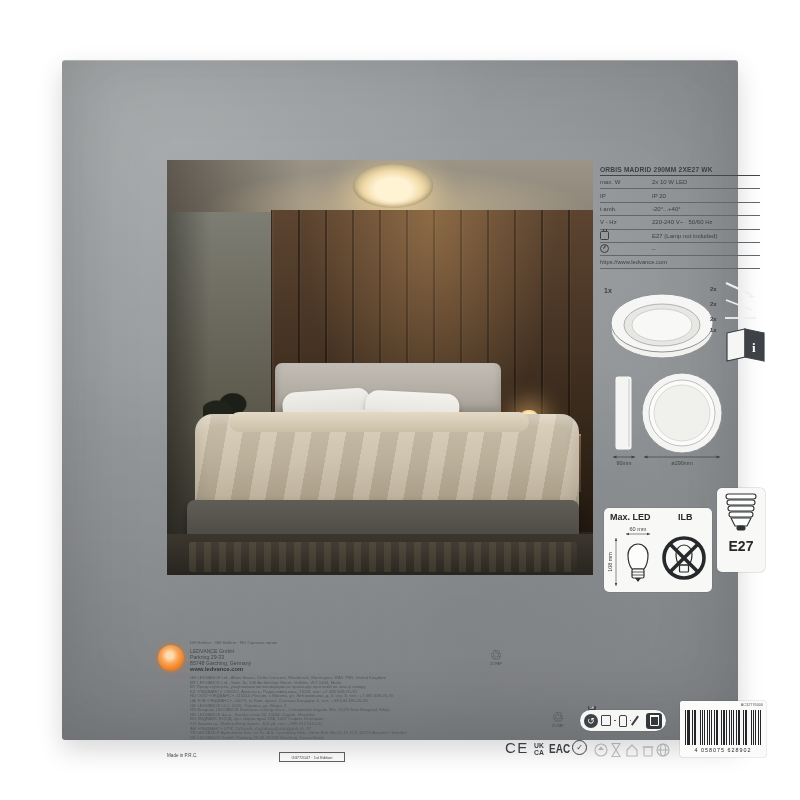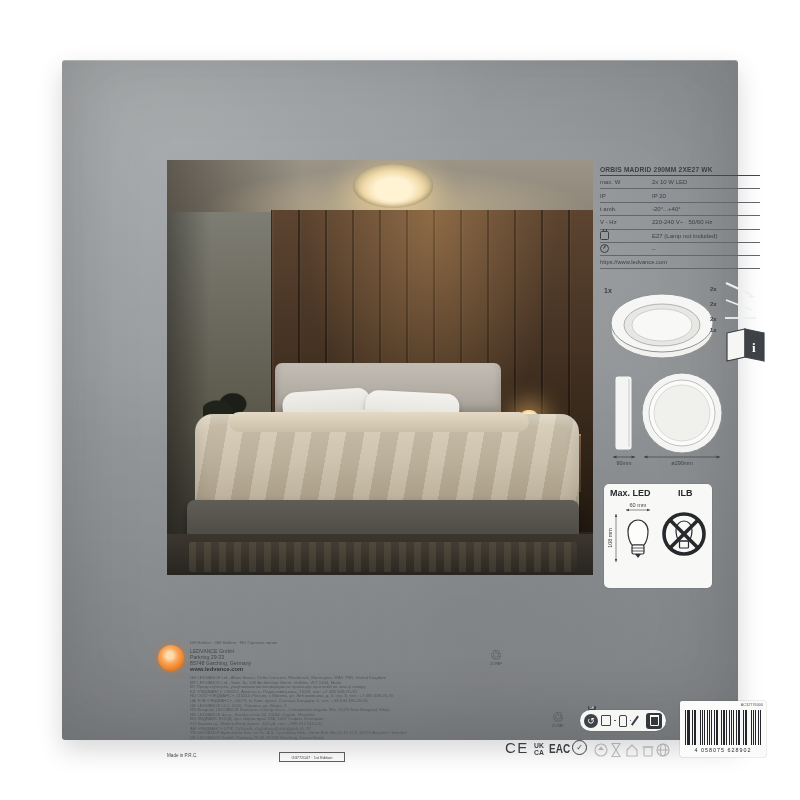--- a/index.html
+++ b/index.html
@@ -189,21 +189,21 @@
       </g>
       <text x="22" y="97" font-size="5.4" fill="#3e4246" text-anchor="middle">90mm</text>
       <g stroke="#3e4246" stroke-width=".7">
         <line x1="42" y1="89" x2="118" y2="89"></line>
         <polygon points="42,89 45.5,87.6 45.5,90.4" fill="#3e4246" stroke="none"></polygon>
         <polygon points="118,89 114.5,87.6 114.5,90.4" fill="#3e4246" stroke="none"></polygon>
       </g>
       <text x="80" y="97" font-size="5.4" fill="#3e4246" text-anchor="middle">ø290mm</text>
     </svg>
 
-    <div class="wbox" style="left:542px;top:424px;width:108px;height:104px;">
+    <div class="wbox" style="left:542px;top:448px;width:108px;height:84px;">
       <div class="abs" style="left:6px;top:4px;font-size:9px;font-weight:bold;color:#26292c;">Max. LED</div>
       <div class="abs" style="left:74px;top:4px;font-size:9px;font-weight:bold;color:#26292c;">ILB</div>
       <svg class="abs" style="left:0;top:14px;" width="108" height="70" viewBox="0 0 108 70">
         <text x="34" y="9" font-size="5.6" fill="#3e4246" text-anchor="middle">60 mm</text>
         <g stroke="#3e4246" stroke-width=".6">
           <line x1="22" y1="12" x2="46" y2="12"></line>
           <polygon points="22,12 25,10.8 25,13.2" fill="#3e4246" stroke="none"></polygon>
           <polygon points="46,12 43,10.8 43,13.2" fill="#3e4246" stroke="none"></polygon>
         </g>
         <g stroke="#3e4246" stroke-width=".6">
@@ -224,20 +224,33 @@
           <g fill="none" stroke="#26292c" stroke-width="1.2">
             <path d="M 72 32 A 8 9 0 1 1 88 32 Q 88 39 85 43 L 75 43 Q 72 39 72 32 Z"></path>
             <rect x="75.5" y="43" width="9" height="7" rx="1"></rect>
           </g>
           <line x1="66" y1="22" x2="94" y2="50" stroke="#26292c" stroke-width="3.6"></line>
           <line x1="94" y1="22" x2="66" y2="50" stroke="#26292c" stroke-width="3.6"></line>
         </g>
       </svg>
     </div>
 
+    <div class="wbox" style="left:655px;top:428px;width:48px;height:84px;">
+      <svg class="abs" style="left:6px;top:5px;" width="36" height="42" viewBox="0 0 36 42">
+        <g fill="#fdfdfc" stroke="#2e3235" stroke-width="1.1">
+          <rect x="3" y="1" width="30" height="5" rx="2.5"></rect>
+          <rect x="4" y="7" width="28" height="5" rx="2.5"></rect>
+          <rect x="5" y="13" width="26" height="5" rx="2.5"></rect>
+          <rect x="6" y="19" width="24" height="5" rx="2.5"></rect>
+          <path d="M 8 25 L 28 25 L 24 33 L 12 33 Z"></path>
+          <rect x="14" y="33" width="8" height="4" rx="2" fill="#2e3235"></rect>
+        </g>
+      </svg>
+      <div class="abs" style="left:0;top:50px;width:48px;text-align:center;font-size:14px;font-weight:bold;color:#26292c;">E27</div>
+    </div>
 
     <div class="abs" style="left:96px;top:585px;width:26px;height:26px;border-radius:50%;
          background:radial-gradient(circle at 45% 40%, #ffdcae 0 16%, #f9a65a 38%, #ee7b1c 70%, #e2640c 100%);
          box-shadow:0 0 7px rgba(238,120,25,.55);"></div>
 
     <div class="abs" style="left:128px;top:581px;width:290px;color:#44484b;">
       <div class="tiny" style="font-size:4.4px;margin-bottom:2.5px;">DE Hotline · GB Hotline · RU Горячая линия</div>
       <div style="font-size:5.2px;line-height:6px;">LEDVANCE GmbH</div>
       <div style="font-size:5.2px;line-height:6px;">Parkring 29-33</div>
       <div style="font-size:5.2px;line-height:6px;">85748 Garching, Germany</div>

